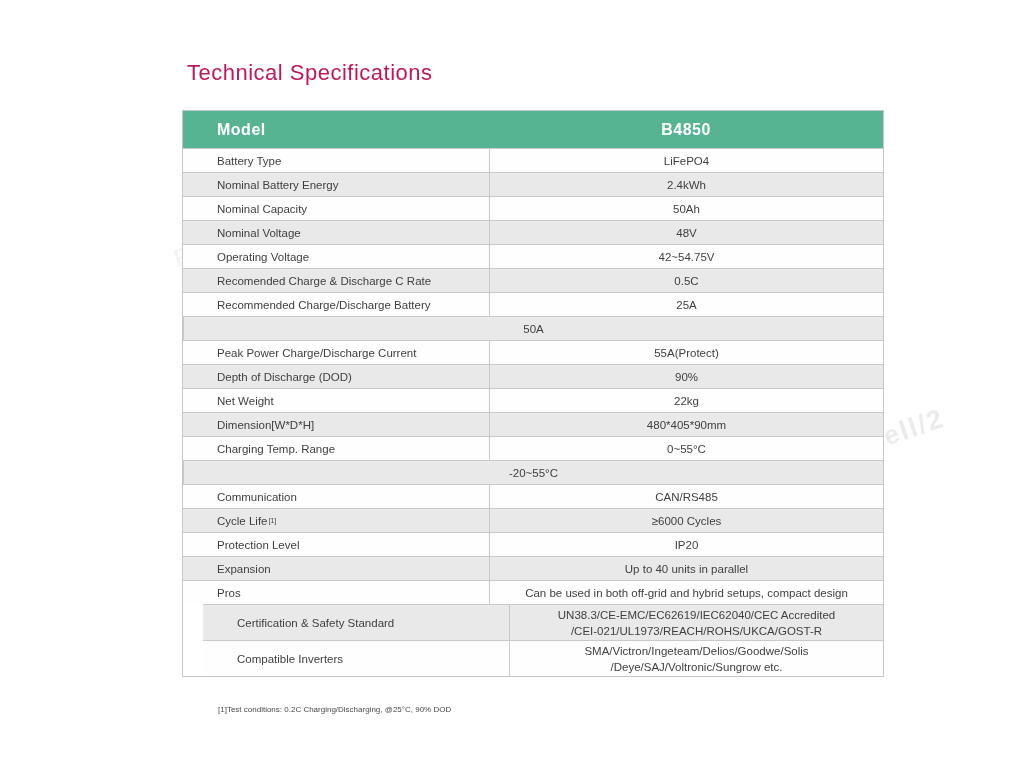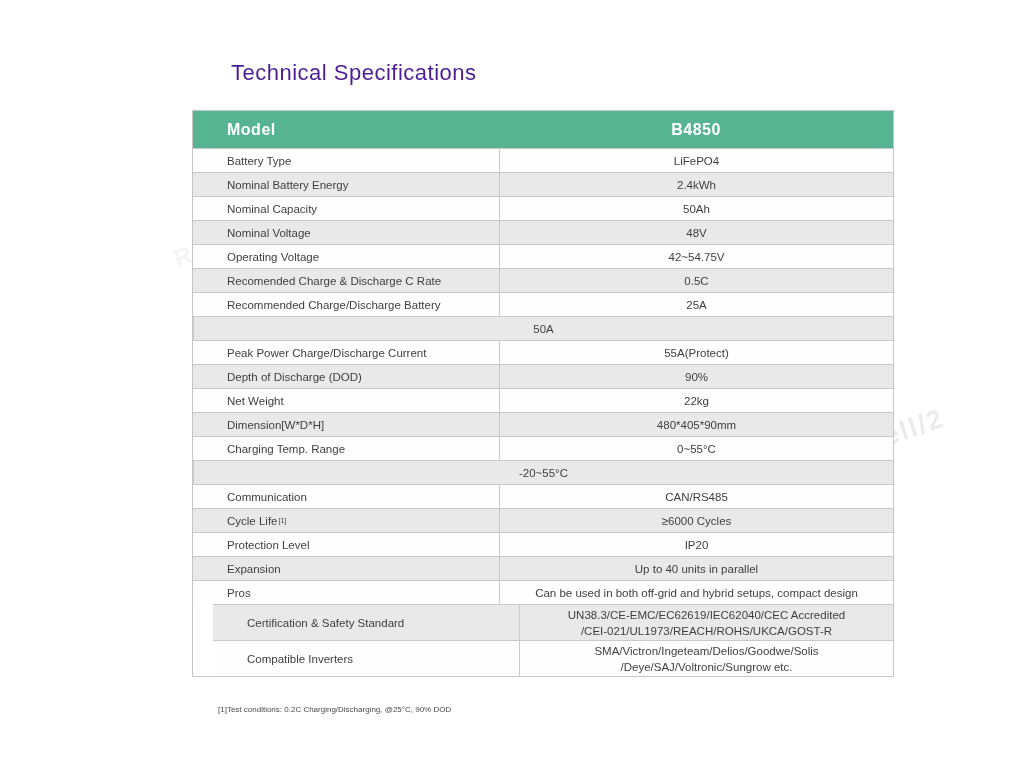--- a/index.html
+++ b/index.html
@@ -5,26 +5,25 @@
   html,body { margin:0; padding:0; }
   body {
     width:1024px; height:768px;
     background:#ffffff;
     font-family:"Liberation Sans", sans-serif;
     position:relative;
     overflow:hidden;
   }
   .page-title {
     position:absolute; left:187px; top:60px;
-    font-size:22px; color:#4c1d95; font-weight:400;
+    font-size:22px; color:#be185d; font-weight:400;
     letter-spacing:0.5px;
-    margin-left:44px;
   }
   .spec-table {
-    position:absolute; left:192px; top:110px; width:702px;
+    position:absolute; left:182px; top:110px; width:702px;
     border:1px solid #c6c6c6;
     box-sizing:border-box;
     background:#fff;
   }
   .thead {
     height:37px; background:#56b493;
     display:flex; align-items:center;
     color:#ffffff; font-weight:bold; font-size:16px;
   }
   .thead .h-label { width:306px; padding-left:34px; box-sizing:border-box; letter-spacing:0.5px; }

